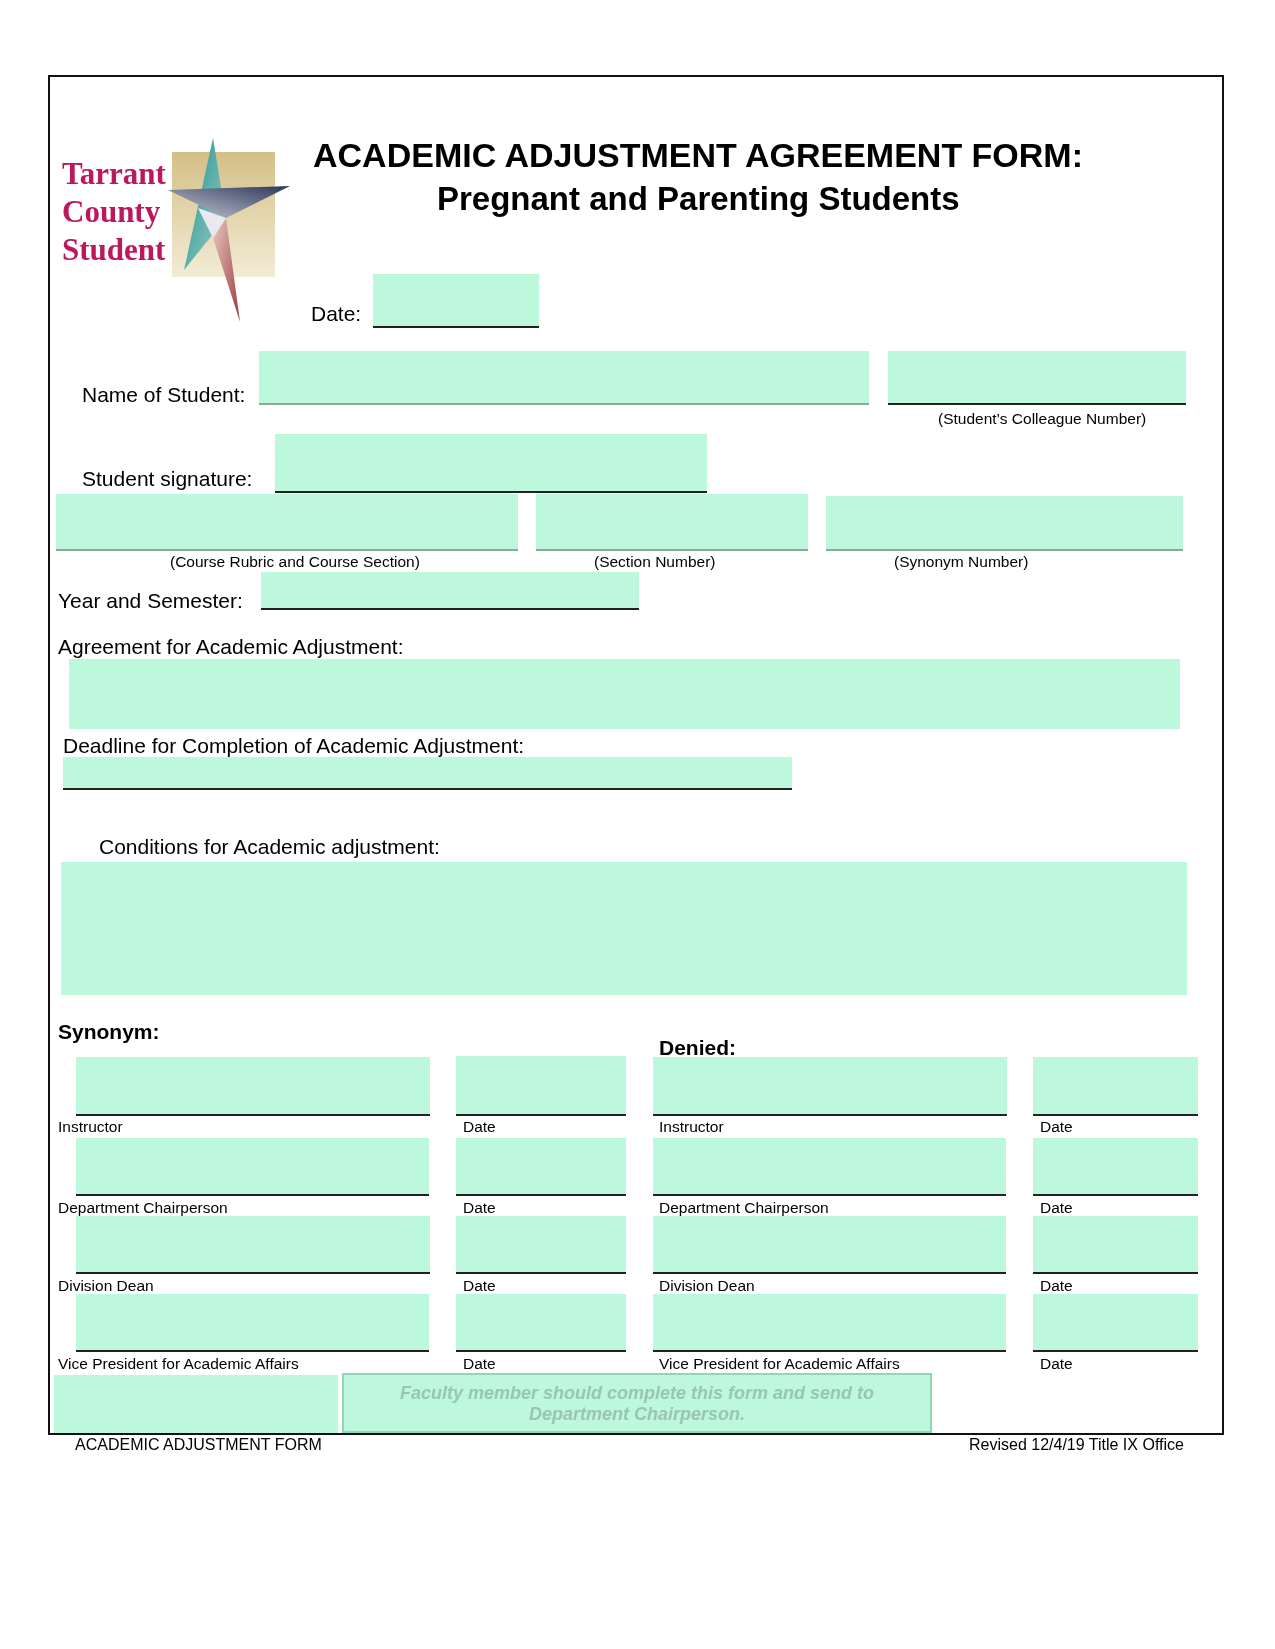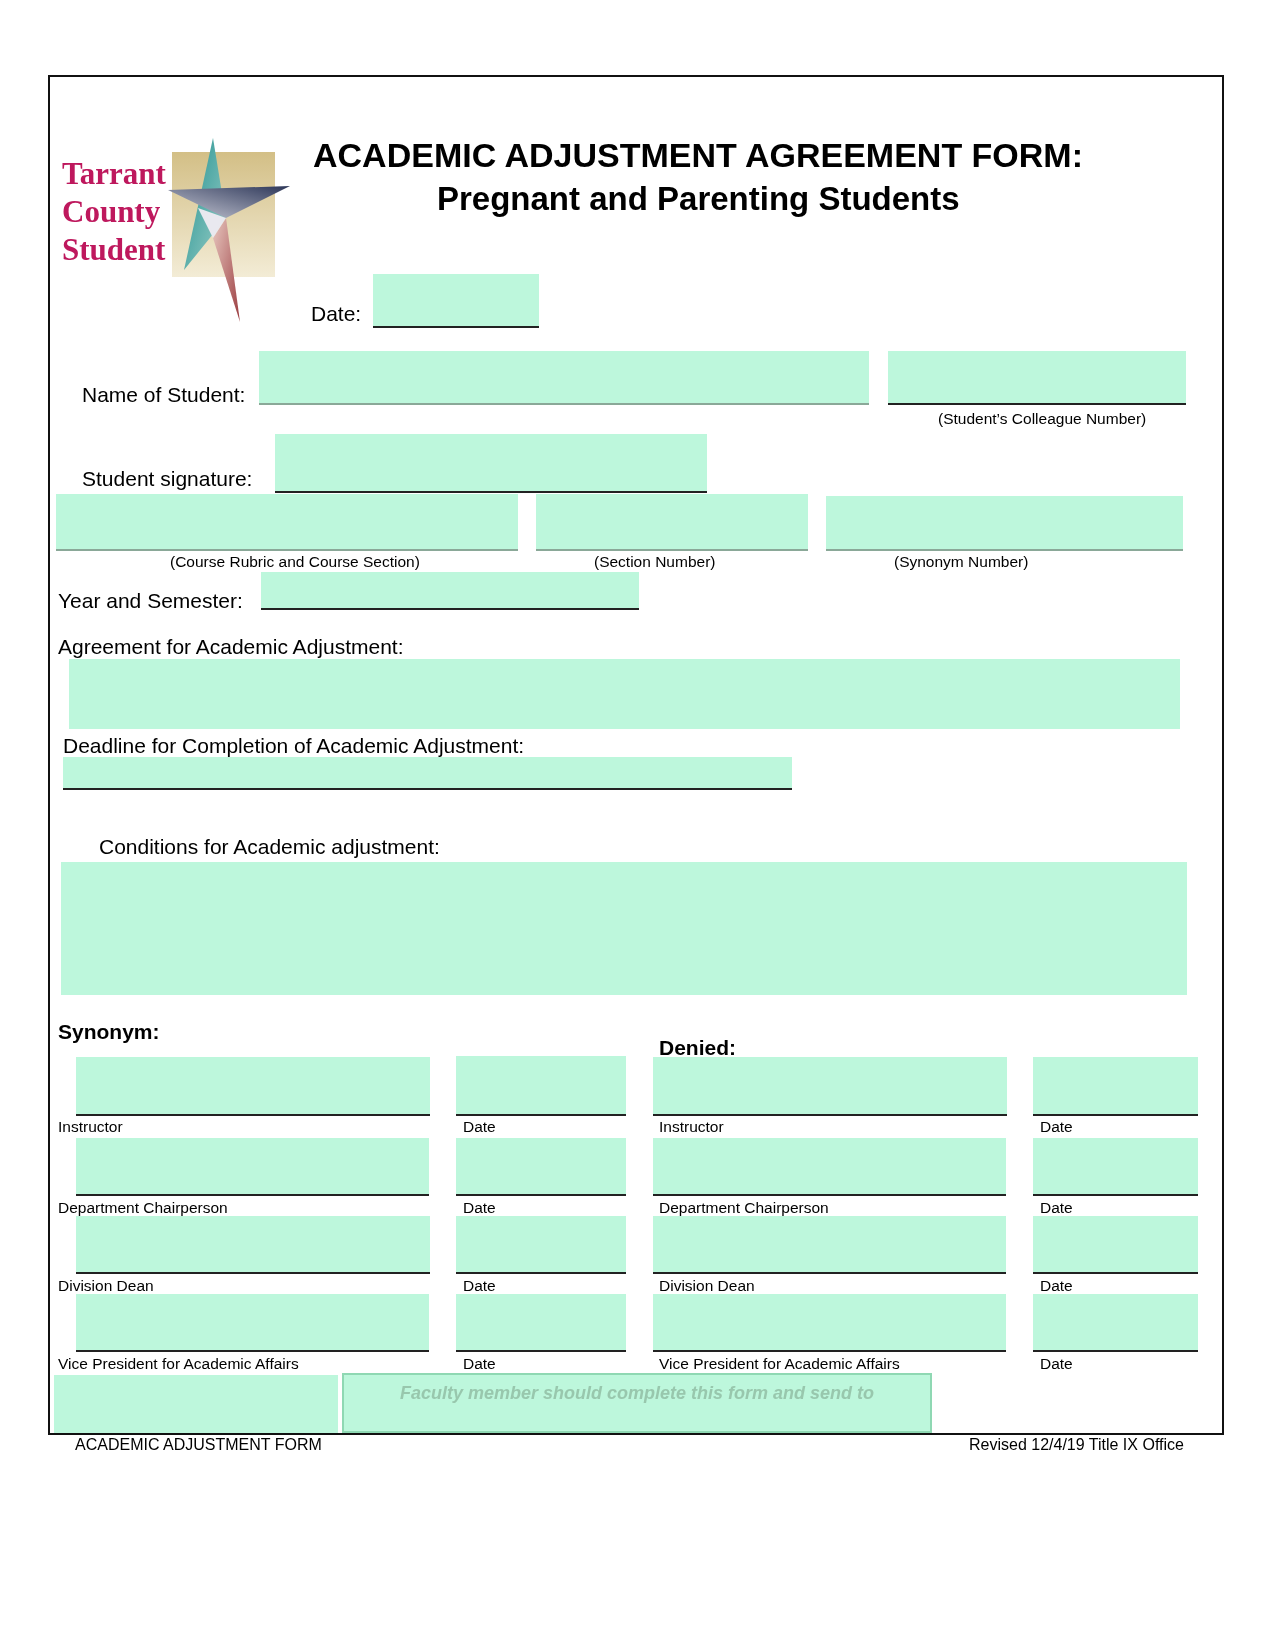--- a/index.html
+++ b/index.html
@@ -123,16 +123,17 @@
 <div class="field uline" style="left:653px;top:1294px;width:353px;height:56px;"></div>
 <div class="field uline" style="left:1033px;top:1294px;width:165px;height:56px;"></div>
 <div class="label sm" style="left:58px;top:1355px;">Vice President for Academic Affairs</div>
 <div class="label sm" style="left:463px;top:1355px;">Date</div>
 <div class="label sm" style="left:659px;top:1355px;">Vice President for Academic Affairs</div>
 <div class="label sm" style="left:1040px;top:1355px;">Date</div>
 
 <div class="field" style="left:54px;top:1375px;width:284px;height:58px;"></div>
 <div class="notice" style="top:1373px;">
   <div>Faculty member should complete this form and send to</div>
+  <div>Department Chairperson.</div>
 </div>
 
 <div class="footer" style="left:75px;top:1436px;">ACADEMIC ADJUSTMENT FORM</div>
 <div class="footer" style="left:969px;top:1436px;">Revised 12/4/19 Title IX Office</div>
 
 </body></html>

